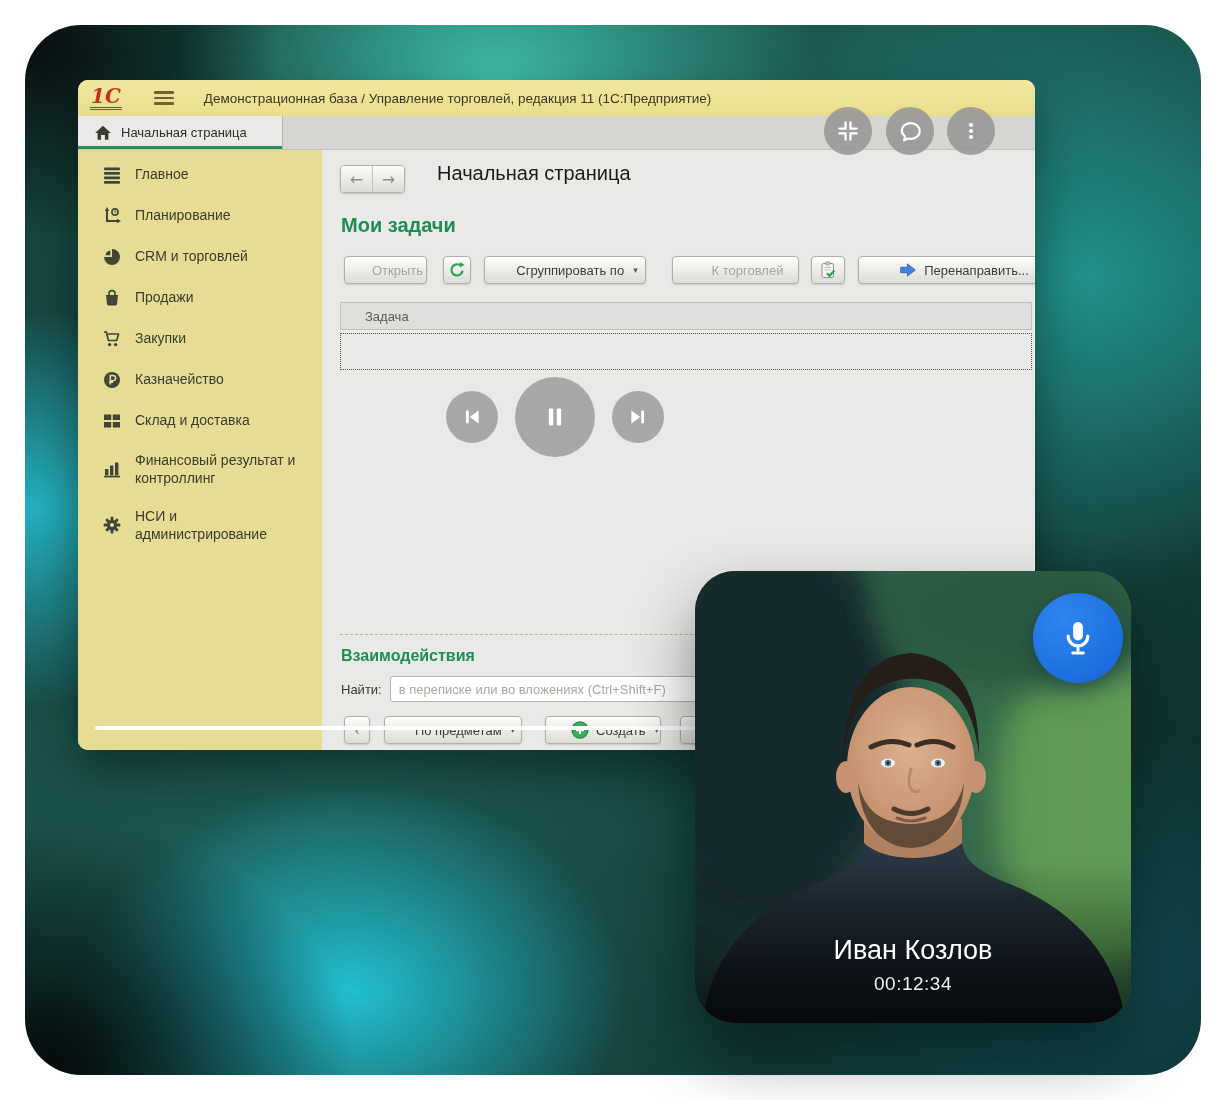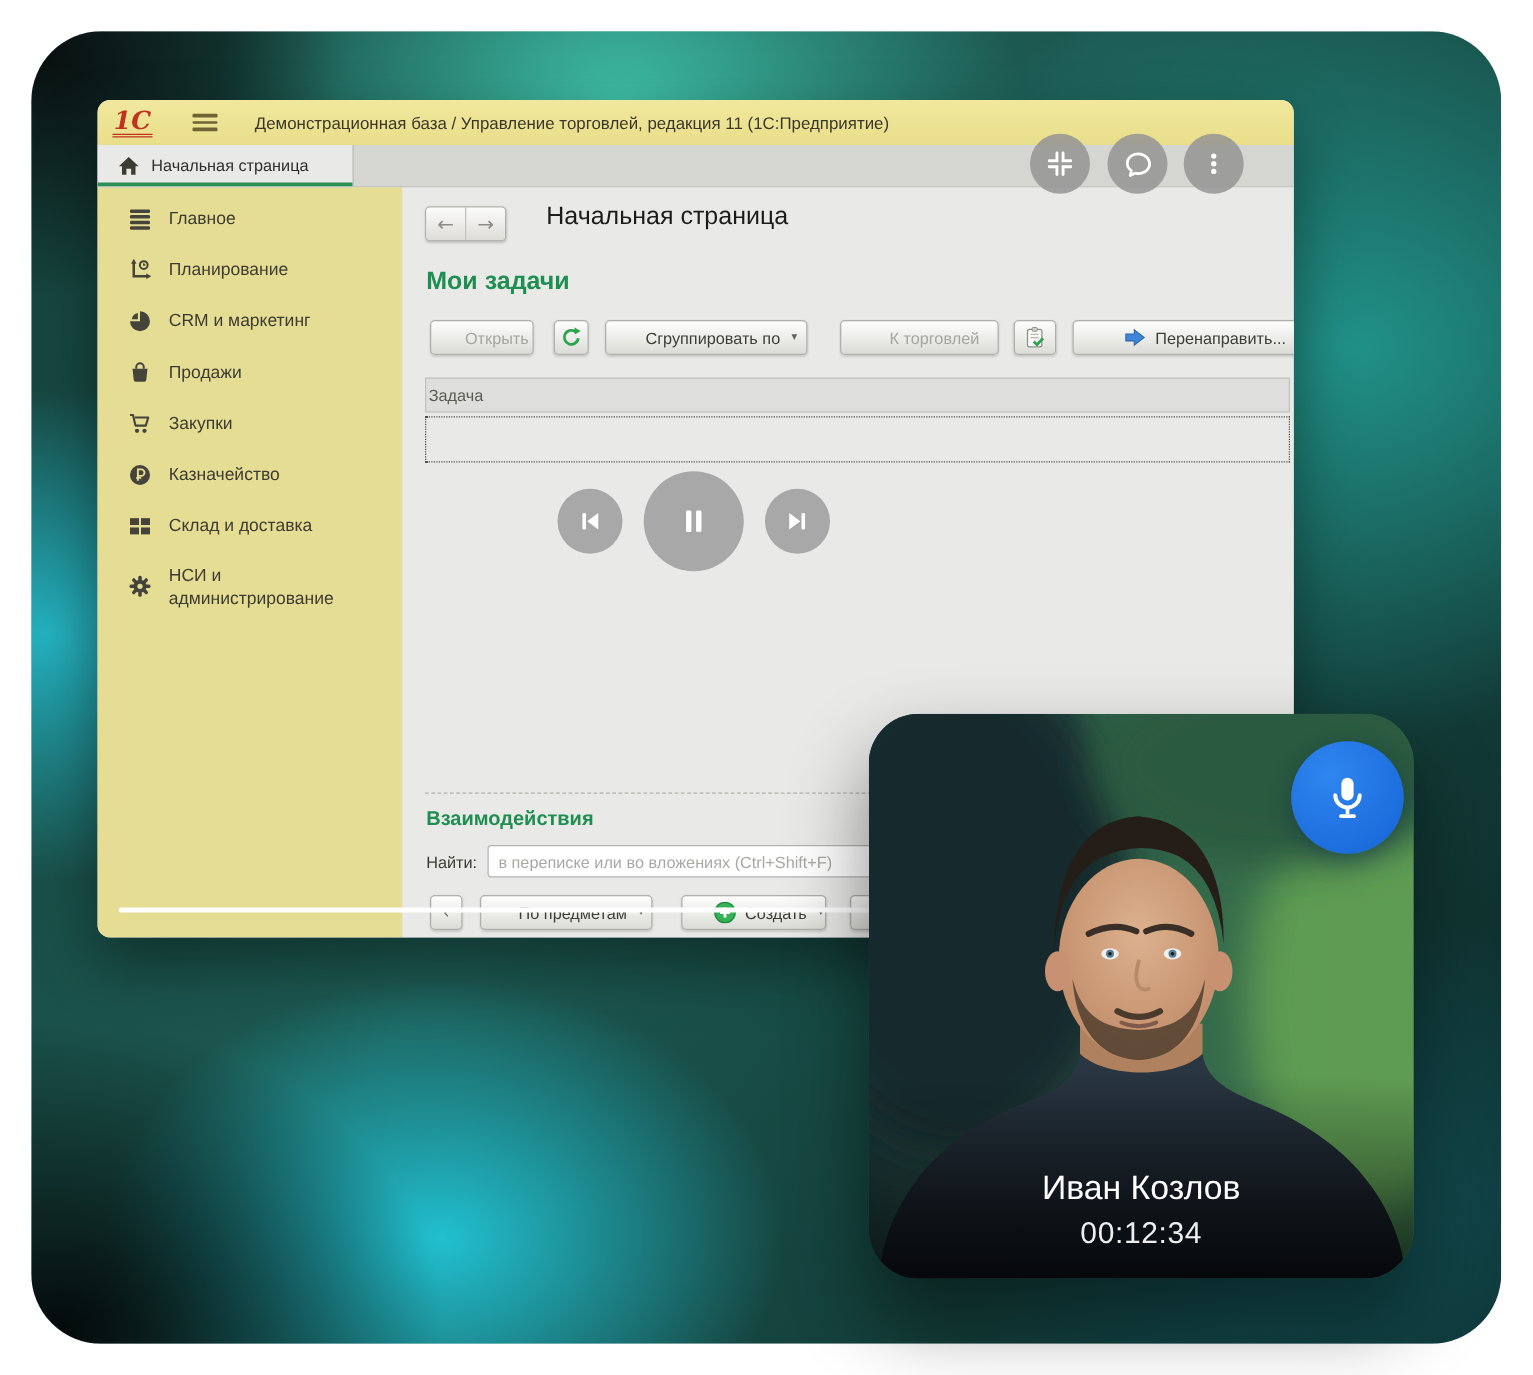--- a/index.html
+++ b/index.html
@@ -51,21 +51,21 @@
   .tasks-heading{position:absolute;left:19px;top:64px;font-size:20px;}
 
   .btn{box-sizing:border-box;height:28px;border:1px solid #afafab;border-radius:4px;background:linear-gradient(#fefefd,#dbdbd7);
        font-size:13px;color:#3e3e39;display:flex;align-items:center;justify-content:center;gap:7px;
        box-shadow:0 1px 2px rgba(0,0,0,.14);cursor:pointer;white-space:nowrap;padding-left:24px;}
   .btn.disabled{color:#a5a5a0;}
   .tb{position:absolute;top:106px;}
   .caret{font-size:9px;color:#5f5f59;margin-left:2px;}
 
   .table-head{position:absolute;left:18px;right:3px;top:152px;height:28px;box-sizing:border-box;background:#dededc;
-              border:1px solid #c1c1bd;display:flex;align-items:center;padding-left:2px;font-size:13px;color:#5b5b55;}
+              border:1px solid #c1c1bd;display:flex;align-items:center;padding-left:24px;font-size:13px;color:#5b5b55;}
   .empty-row{position:absolute;left:18px;right:3px;top:183px;height:37px;box-sizing:border-box;border:1px dotted #54544d;cursor:pointer;}
 
   .pcircle{position:absolute;border-radius:50%;background:#a8a8a8;display:flex;align-items:center;justify-content:center;cursor:pointer;}
   .dashed-sep{position:absolute;left:18px;right:3px;top:484px;border-top:1px dashed #b2b2ad;}
   .inter-heading{position:absolute;left:19px;top:497px;font-size:16px;}
   .find-row{position:absolute;left:19px;top:526px;display:flex;align-items:center;gap:8px;font-size:13px;color:#3b3b35;}
   .search{box-sizing:border-box;width:362px;height:26px;border:1px solid #b4b4af;border-radius:3px;background:#fff;
           padding:0 8px;font-size:13px;color:#333;font-family:"Liberation Sans",sans-serif;}
   .search::placeholder{color:#a9a9a3;}
 
@@ -74,21 +74,21 @@
   .deco-line{position:absolute;left:95px;top:726px;width:665px;height:4px;background:#ffffff;border-radius:2px;z-index:20;}
 
   .fab{position:absolute;top:107px;width:48px;height:48px;border-radius:50%;background:rgba(148,148,148,.85);
        display:flex;align-items:center;justify-content:center;z-index:30;cursor:pointer;}
 
   
   .call-card{position:absolute;left:695px;top:571px;width:436px;height:452px;border-radius:40px;z-index:40;
              box-shadow:0 32px 64px rgba(0,0,0,.45);}
   .card-clip{position:absolute;inset:0;border-radius:40px;overflow:hidden;}
   .call-name{position:absolute;left:0;right:0;top:364px;text-align:center;color:#fff;font-size:27px;font-weight:500;z-index:3;}
-  .call-timer{position:absolute;left:0;right:0;top:402px;text-align:center;color:rgba(255,255,255,.93);font-size:24px;
+  .call-timer{position:absolute;left:0;right:0;top:402px;text-align:center;color:rgba(255,255,255,.93);font-size:19px;
               letter-spacing:.5px;z-index:3;}
   .mic-btn{position:absolute;left:338px;top:22px;width:90px;height:90px;border-radius:50%;
            background:radial-gradient(circle at 35% 30%, #2f86f0, #1563d6);display:flex;align-items:center;justify-content:center;
            z-index:4;cursor:pointer;box-shadow:0 6px 18px rgba(0,30,80,.35);}
 </style>
 </head>
 <body>
 
 <div>
   <div class="bg-panel"></div>
@@ -141,21 +141,21 @@
           </span>
           <span class="sb-label">Планирование</span>
         </div>
         <div class="sb-item">
           <span class="sb-ico">
             <svg viewBox="0 0 18 18">
                 <path d="M9 9 V1 A8 8 0 1 1 1 9 Z" fill="#45443a"></path>
                 <path d="M7.3 7.3 V2.4 A6.2 6.2 0 0 0 2.4 7.3 Z" fill="#45443a"></path>
               </svg>
           </span>
-          <span class="sb-label">CRM и маркетинг</span>
+          <span class="sb-label">CRM и торговлей</span>
         </div>
         <div class="sb-item">
           <span class="sb-ico">
             <svg viewBox="0 0 18 18">
                 <path d="M3 6 H15 L14 15 a1.6 1.6 0 0 1 -1.6 1.4 H5.6 A1.6 1.6 0 0 1 4 15 Z" fill="#45443a"></path>
                 <path d="M6 6 V4.6 a3 3 0 0 1 6 0 V6" stroke="#45443a" stroke-width="1.6" fill="none"></path>
               </svg>
           </span>
           <span class="sb-label">Продажи</span>
         </div>
@@ -183,20 +183,33 @@
             <svg viewBox="0 0 18 18">
                 <g fill="#45443a">
                   <rect x="1" y="2.5" width="7.2" height="5.5"></rect>
                   <rect x="9.8" y="2.5" width="7.2" height="5.5"></rect>
                   <rect x="1" y="10" width="7.2" height="5.5"></rect>
                   <rect x="9.8" y="10" width="7.2" height="5.5"></rect>
                 </g>
               </svg>
           </span>
           <span class="sb-label">Склад и доставка</span>
+        </div>
+        <div class="sb-item tall">
+          <span class="sb-ico">
+            <svg viewBox="0 0 18 18">
+                <g fill="#45443a">
+                  <rect x="2" y="9" width="3.4" height="6.5"></rect>
+                  <rect x="7" y="5.5" width="3.4" height="10"></rect>
+                  <rect x="12" y="2.5" width="3.4" height="13"></rect>
+                  <rect x="1" y="15.8" width="16" height="1.6"></rect>
+                </g>
+              </svg>
+          </span>
+          <span class="sb-label">Финансовый результат и контроллинг</span>
         </div>
         <div class="sb-item tall">
           <span class="sb-ico">
             <svg viewBox="0 0 18 18">
                 <g fill="#45443a">
                   <rect x="7.6" y="0.6" width="2.8" height="4.4" rx="1.2"></rect>
                   <rect x="7.6" y="0.6" width="2.8" height="4.4" rx="1.2" transform="rotate(45 9 9)"></rect>
                   <rect x="7.6" y="0.6" width="2.8" height="4.4" rx="1.2" transform="rotate(90 9 9)"></rect>
                   <rect x="7.6" y="0.6" width="2.8" height="4.4" rx="1.2" transform="rotate(135 9 9)"></rect>
                   <rect x="7.6" y="0.6" width="2.8" height="4.4" rx="1.2" transform="rotate(180 9 9)"></rect>

